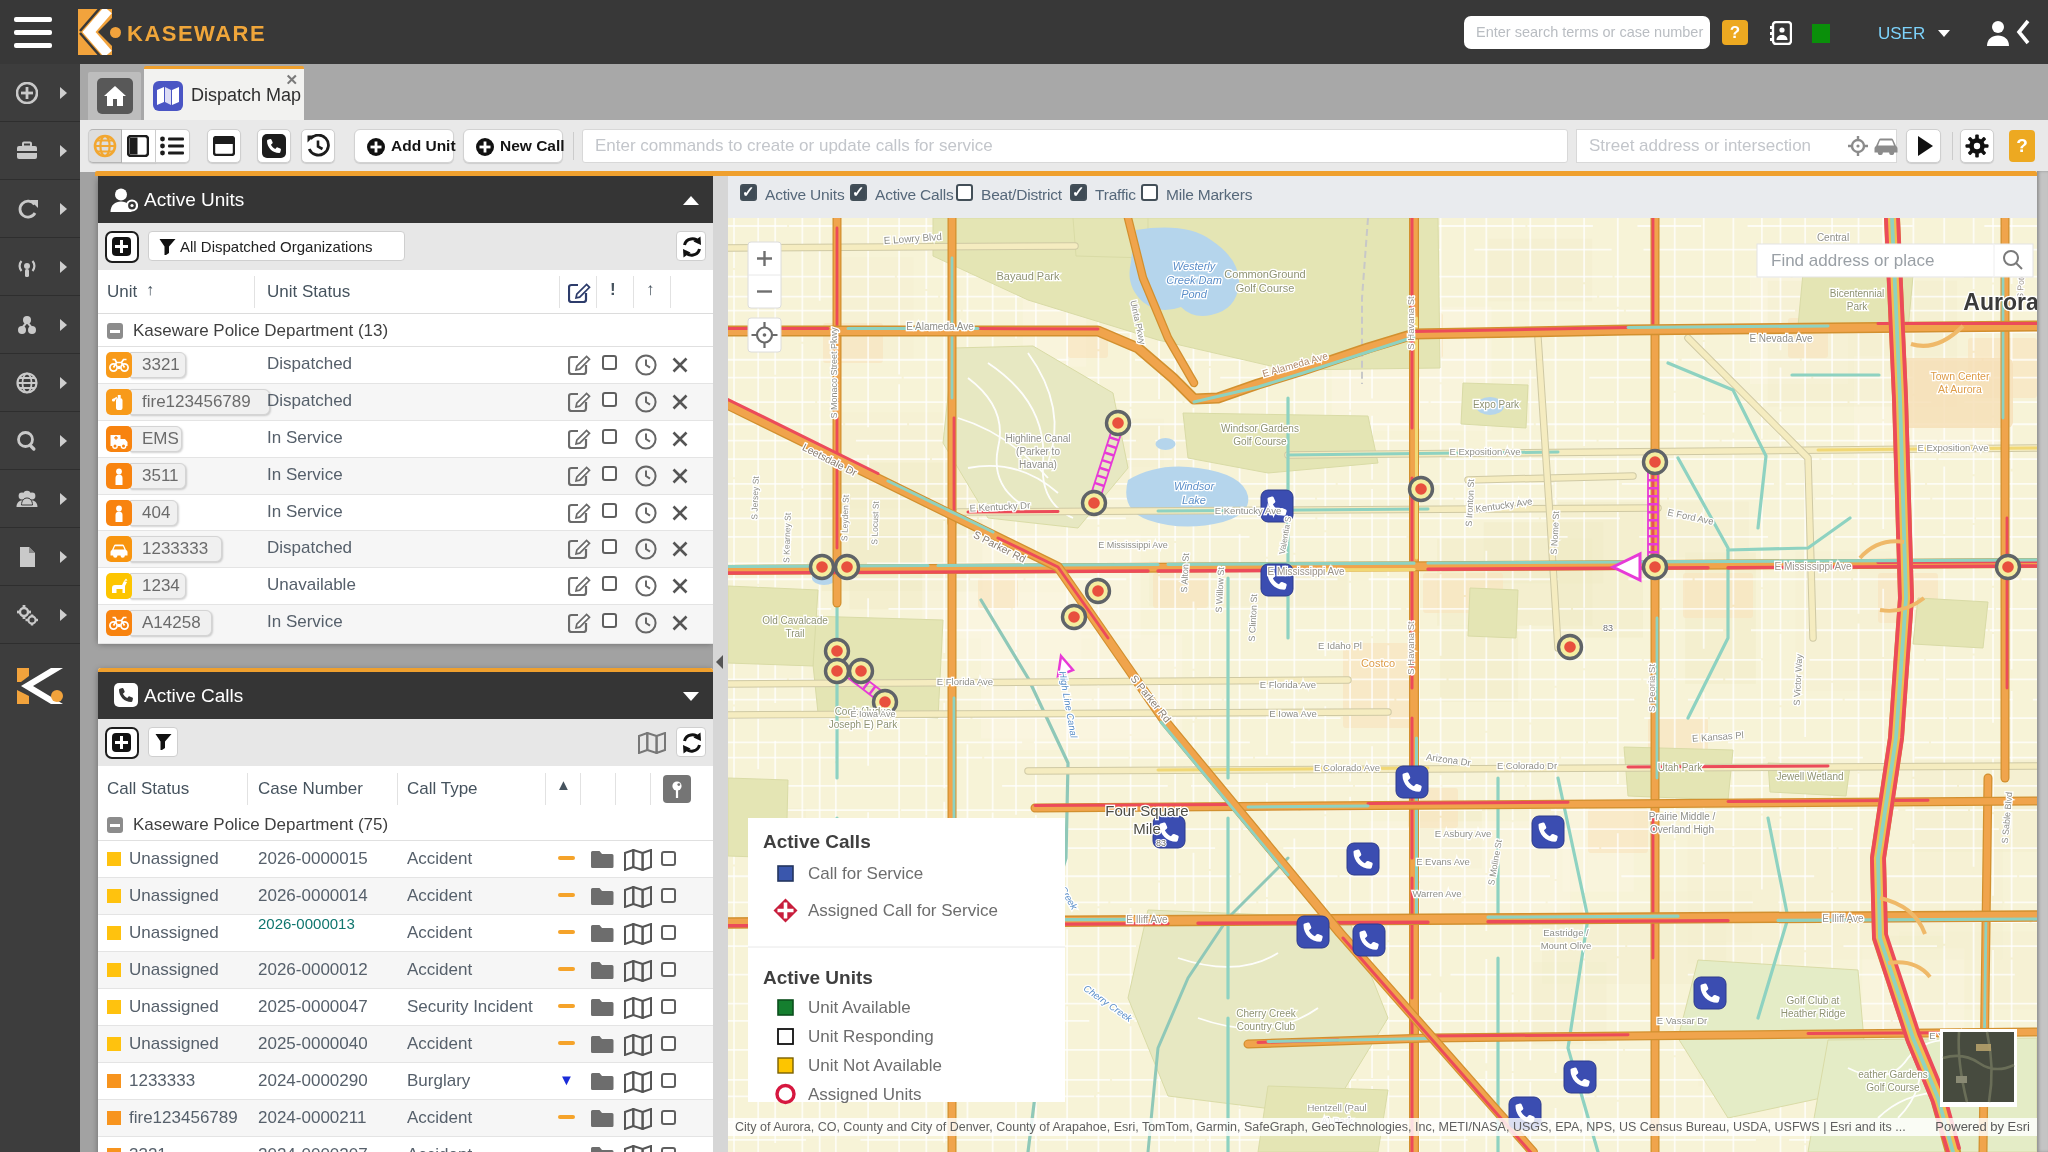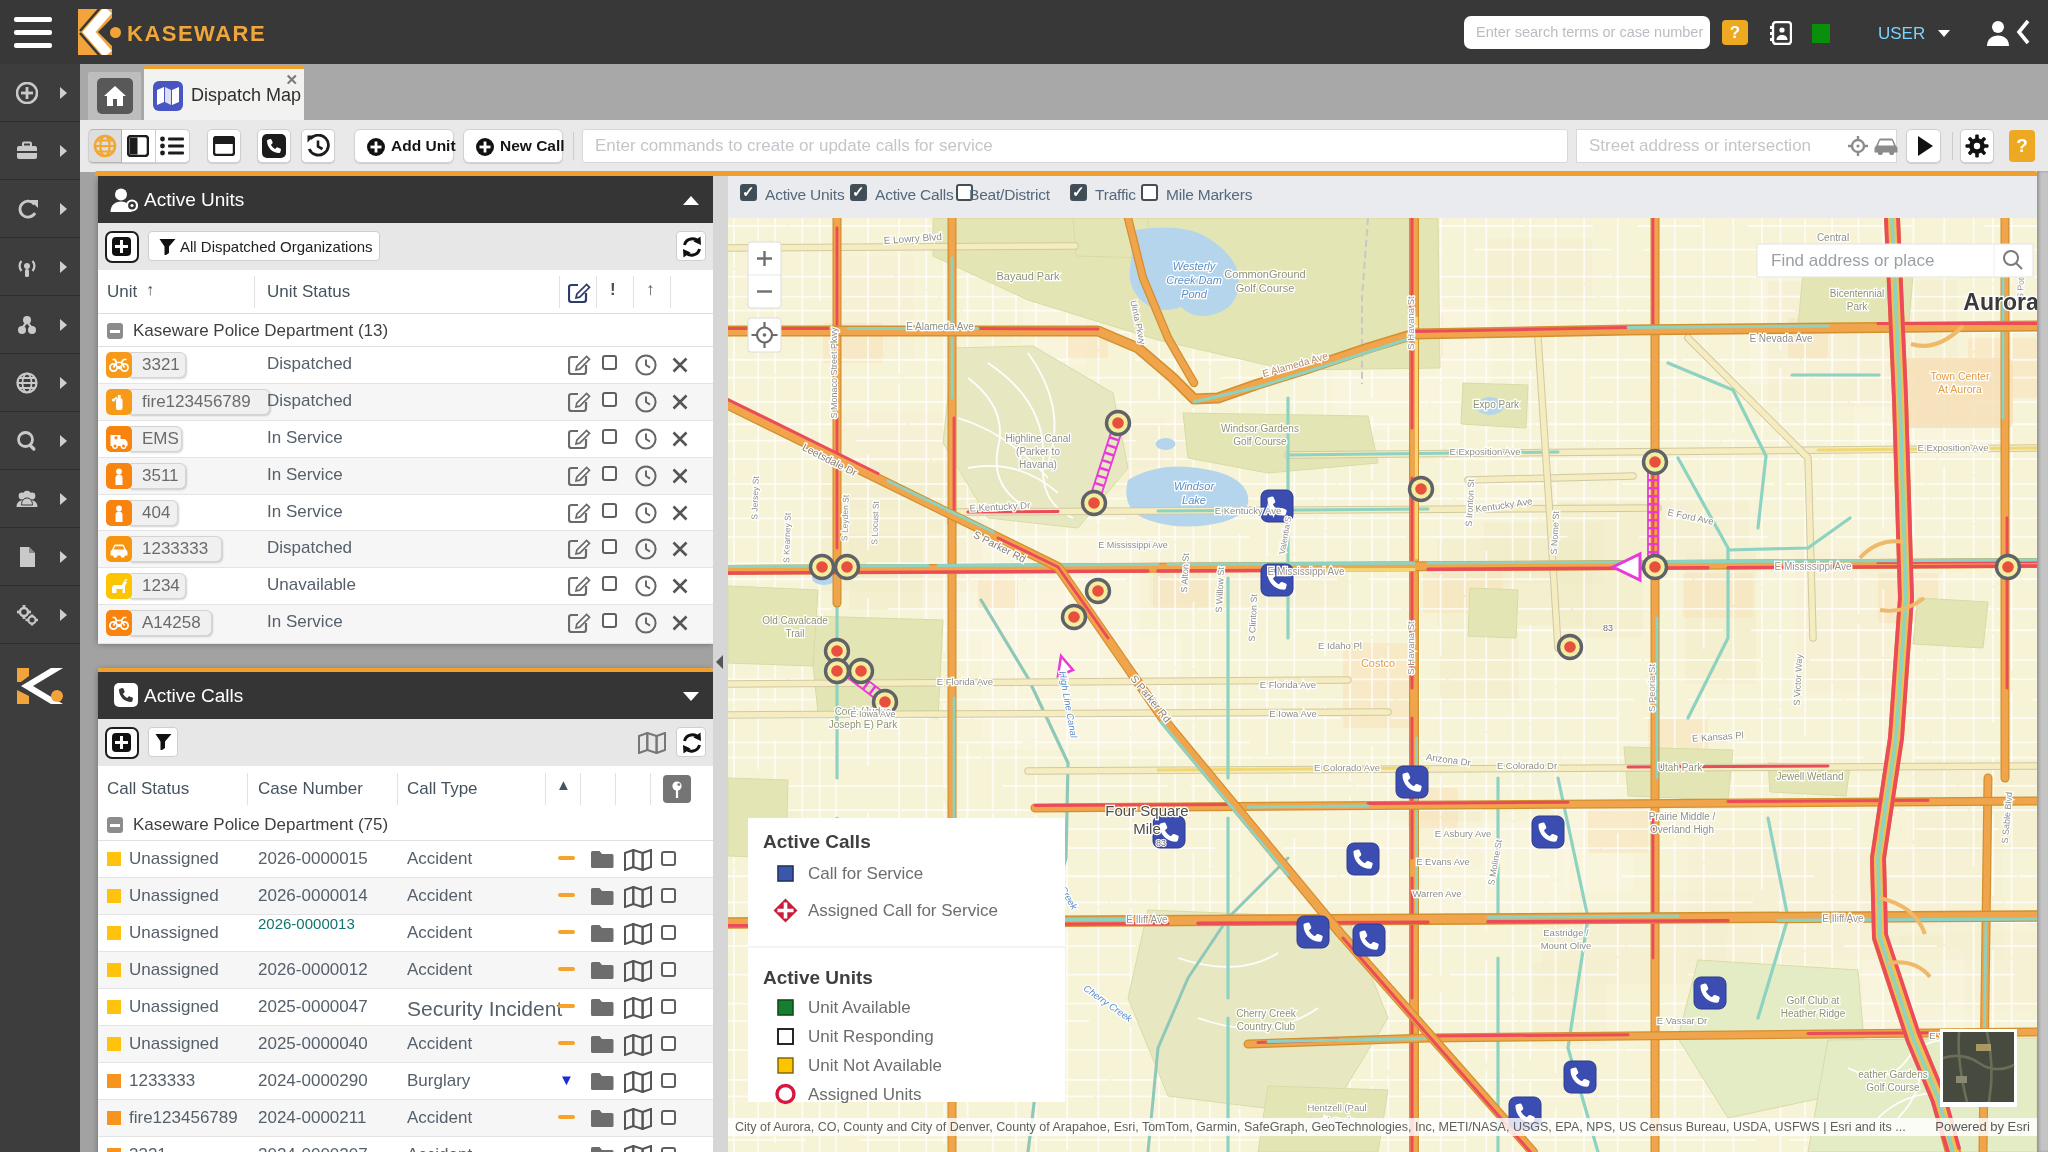--- a/index.html
+++ b/index.html
@@ -315,21 +315,21 @@
               <circle cx="22" cy="17.5" r="5" fill="#353535" stroke="#fff" stroke-width="2.2"></circle>
               <circle cx="22" cy="17.5" r="1.6" fill="#fff"></circle>
             </svg></span>
           <div class="ttl" style="left:46px">Active Units</div>
           <div class="abs" style="right:14px;top:20px;width:0;height:0;border-bottom:9px solid #fff;border-left:8px solid transparent;border-right:8px solid transparent"></div>
         </div>
         <div class="ptool" style="top:47px">
           <div class="pbtn addu" style="left:7px;top:8px">
             <span class="isq"></span>
           </div>
-          <div class="pbtn" style="left:50px;top:8px;width:232px;height:30px;white-space:nowrap">
+          <div class="pbtn" style="left:50px;top:8px;width:257px;height:30px;white-space:nowrap">
             <span style="position:absolute;left:10px;top:6px"><svg width="17" height="17" viewBox="0 0 17 17" style="" xmlns="http://www.w3.org/2000/svg">
                 <path d="M0.5 1 h16 L10 8.5 v6.5 l-4.5 3 v-9.5z" fill="#111"></path>
               </svg></span>
             <span style="position:absolute;left:31px;top:6px;font-size:15px;color:#222">All Dispatched Organizations</span>
           </div>
           <div class="pbtn" style="left:578px;top:8px;width:30px;height:30px">
             <span style="position:absolute;left:4px;top:4px"><svg width="22" height="22" viewBox="0 0 22 22" style="" xmlns="http://www.w3.org/2000/svg">
                 <path d="M3.5 9 A8 8 0 0 1 18 6.5" fill="none" stroke="#111" stroke-width="3"></path>
                 <polygon points="19.5,0.5 20,9 12.5,5.5" fill="#111"></polygon>
                 <path d="M18.5 13 A8 8 0 0 1 4 15.5" fill="none" stroke="#111" stroke-width="3"></path>
@@ -691,21 +691,21 @@
                 <polygon points="9.3,1 18.6,4 18.6,21 9.3,18"></polygon>
                 <polygon points="18.6,4 27,1 27,18 18.6,21"></polygon>
               </g>
             </svg></span>
           <span class="ric cb" style="left:563px;top:10px"></span>
         </div>
         <div class="urow" style="top:321px;height:37px;background:#ffffff">
           <div class="abs" style="left:9px;top:11px;width:14px;height:14px;background:#ffc20e"></div>
           <div class="abs" style="left:31px;top:8px;font-size:17px;color:#56606b">Unassigned</div>
           <div class="abs" style="left:160px;top:8px;font-size:17px;color:#56606b">2025-0000047</div>
-          <div class="abs" style="left:309px;top:8px;font-size:21px;color:#56606b">Security Incident</div>
+          <div class="abs" style="left:309px;top:8px;font-size:17px;color:#56606b">Security Incident</div>
           <div class="abs" style="left:460px;top:15px;width:17px;height:4px;background:#f5a32a;border-radius:2px"></div>
           <span class="abs" style="left:493px;top:9px"><svg width="24" height="19" viewBox="0 0 24 19" style="" xmlns="http://www.w3.org/2000/svg">
               <path d="M0 2.5 Q0 1 1.5 1 h7 l2.5 3 h10 Q22.5 4 22.5 5.5 v11 Q22.5 18 21 18 h-19.5 Q0 18 0 16.5z" fill="#6d6d6d"></path>
               <path d="M0 8 l5-3 h17.5 v11.5 Q22.5 18 21 18 h-19.5 Q0 18 0 16.5z" fill="#8a8a8a" opacity="0"></path>
             </svg></span>
           <span class="abs" style="left:526px;top:8px"><svg width="28" height="22" viewBox="0 0 28 22" style="" xmlns="http://www.w3.org/2000/svg">
               <g fill="none" stroke="#555" stroke-width="2">
                 <polygon points="1,4 9.3,1 9.3,18 1,21"></polygon>
                 <polygon points="9.3,1 18.6,4 18.6,21 9.3,18"></polygon>
                 <polygon points="18.6,4 27,1 27,18 18.6,21"></polygon>
@@ -792,21 +792,21 @@
       <div class="gutter">
         <span class="ar"></span>
       </div>
       <div id="mapPanel">
         <div id="checkbar">
           <span class="ckb on" style="left:12px"></span>
           <span class="ckl" style="left:37px">Active Units</span>
           <span class="ckb on" style="left:122px"></span>
           <span class="ckl" style="left:147px">Active Calls</span>
           <span class="ckb" style="left:228px"></span>
-          <span class="ckl" style="left:241px">Beat/District</span>
+          <span class="ckl" style="left:253px">Beat/District</span>
           <span class="ckb on" style="left:342px"></span>
           <span class="ckl" style="left:367px">Traffic</span>
           <span class="ckb" style="left:413px"></span>
           <span class="ckl" style="left:438px">Mile Markers</span>
         </div>
         <svg width="1309" height="934" viewBox="0 0 1309 934" xmlns="http://www.w3.org/2000/svg" style="position:absolute;left:0;top:46px;font-family:'Liberation Sans',sans-serif">
           <rect width="1309" height="934" fill="#f7f3d7"></rect>
           <rect x="760.278" y="20.859" width="104.005" height="62.3211" fill="#f2eecb" opacity="0.45"></rect>
           <rect x="804.596" y="744.078" width="73.9102" height="82.1922" fill="#f2eecb" opacity="0.45"></rect>
           <rect x="111.404" y="194.039" width="156.323" height="96.1245" fill="#f5f0d0" opacity="0.45"></rect>

